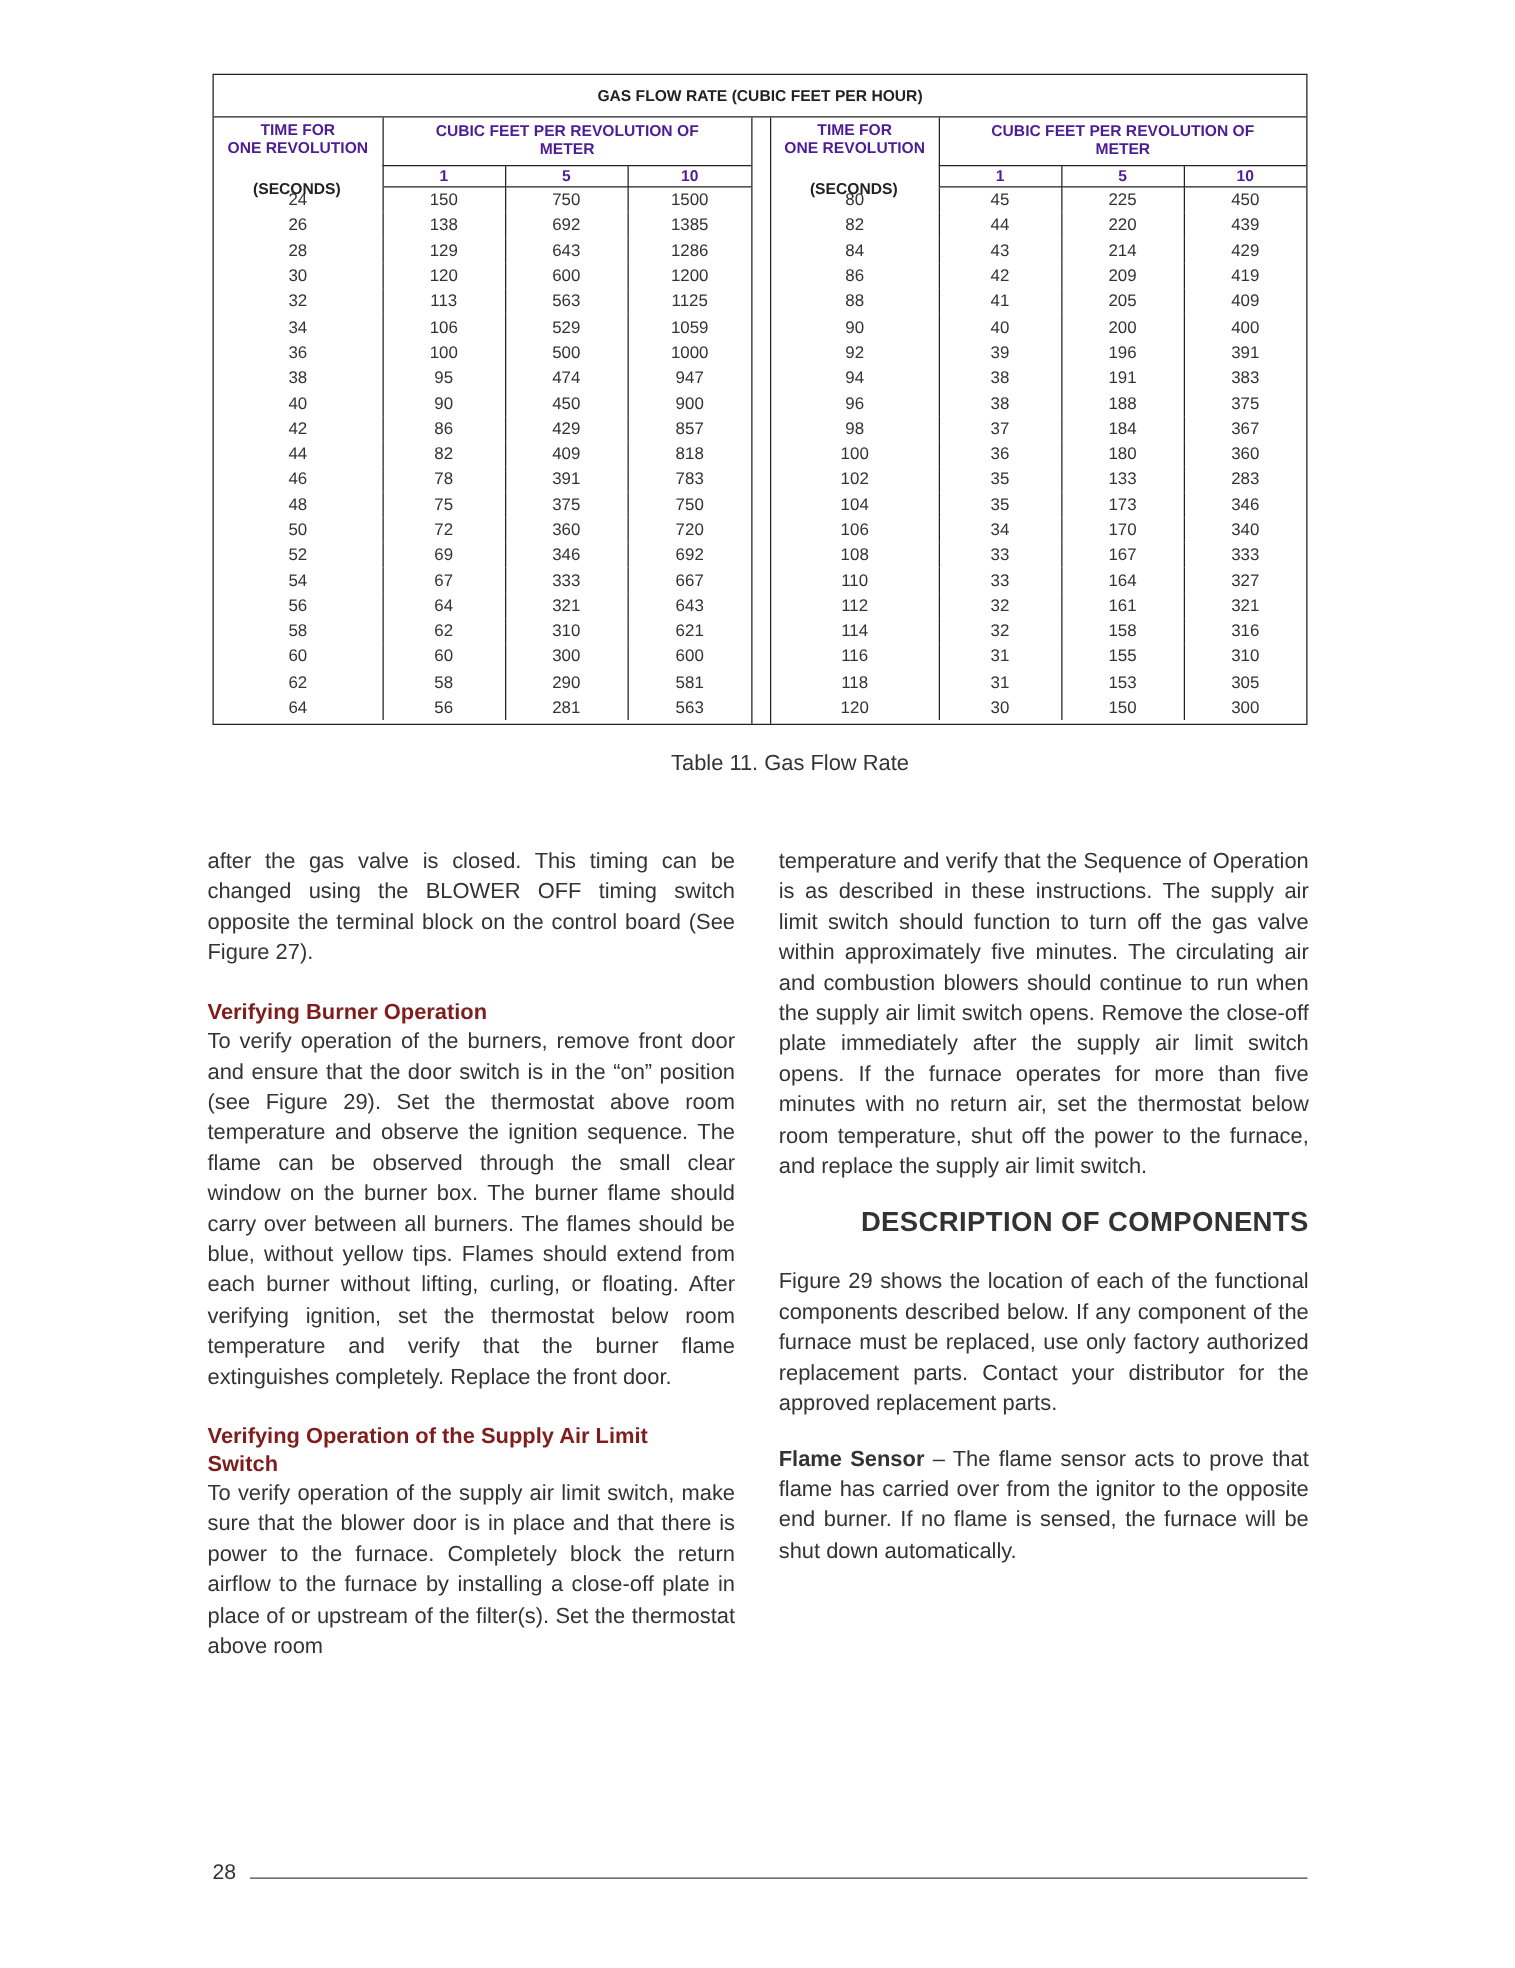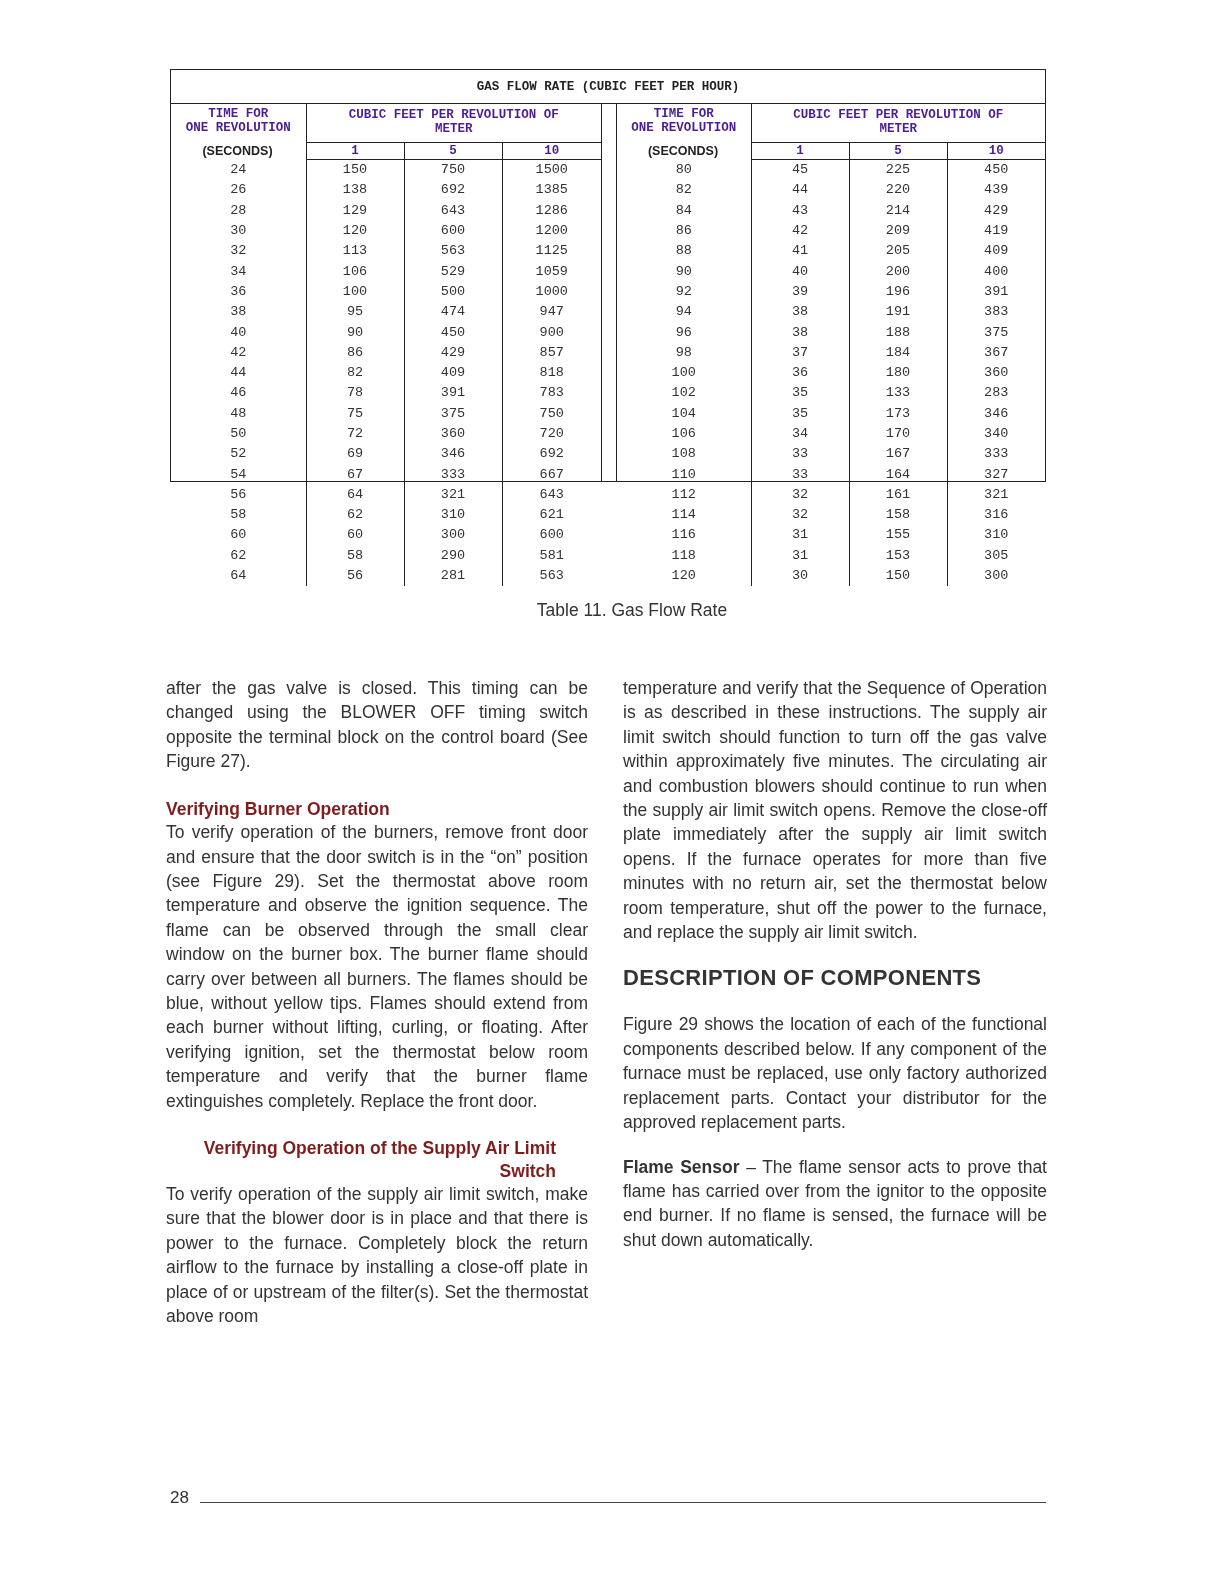--- a/index.html
+++ b/index.html
@@ -1,21 +1,21 @@
 <!DOCTYPE html>
 <html><head>
 <meta charset="utf-8">
 <style>
   html, body { margin: 0; padding: 0; background: #ffffff; }
   body { width: 1212px; height: 1574px; position: relative; overflow: hidden;
          font-family: "Liberation Sans", "DejaVu Sans", sans-serif; color: #2a2a2a; }
 
   
-  .flow-table { position: absolute; left: 170px; top: 69px; width: 876px; height: 413px;
-                border: 1.5px solid #222; box-sizing: border-box; font-family: Liberation Mono, monospace; }
+  .flow-table { position: absolute; left: 170px; top: 59px; width: 876px; height: 521px;
+                border: 1.5px solid #222; box-sizing: border-box; }
   .tbl-title { position: absolute; left: 0; top: 0; width: 100%; height: 34px; border-bottom: 1.5px solid #222;
                box-sizing: border-box; text-align: center; font-weight: bold; font-size: 12.5px; line-height: 34px; color:#222;}
   .half { position: absolute; top: 34px; bottom: 0; }
   .half.left { left: 0; width: 430px; }
   .half.right { left: 446px; width: 428px; }
   .gap { position: absolute; top: 34px; bottom: 0; left: 430px; width: 16px;
          border-left: 1.5px solid #222; border-right: 1.5px solid #222; box-sizing: border-box; }
   .half table { border-collapse: collapse; width: 100%; table-layout: fixed; }
   .half th { font-size: 12.5px; font-weight: bold; color: #4c1d95; padding: 0; line-height: 14px; }
   .half td { font-size: 13.5px; color: #333; text-align: center; padding: 0; height: 20.3px; line-height: 20px; }
@@ -30,21 +30,21 @@
              font-size: 17.5px; color: #333; padding-left: 26px; }
 
   
   .col { position: absolute; top: 676px; width: 422px; font-size: 17.5px; line-height: 24.4px; color: #333; }
   .col.left { left: 166px; }
   .col.right { left: 623px; width: 424px; }
   .col p { margin: 0; text-align: justify; }
   .col h3 { margin: 0; font-size: 17.5px; font-weight: bold; color: #7f1d1d; line-height: 22.5px; }
   .gapb { height: 24px; }
   .gaps { height: 20px; }
-  .sec-title { font-size: 22px; font-weight: bold; color: #333; margin: 0; line-height: 28px; letter-spacing: 0.3px; }
+  .sec-title { font-size: 22px; font-weight: bold; color: #333; margin: 0; line-height: 28px; letter-spacing: 0.3px; text-align: right; }
   .lead { font-weight: bold; }
 
   .footer-num { position: absolute; left: 170px; top: 1488px; font-size: 17px; color: #333; }
   .footer-rule { position: absolute; left: 200px; top: 1502px; width: 846px; height: 0; border-top: 1.5px solid #444; }
 </style>
 </head>
 <body>
 
 <div class="flow-table">
   <div class="tbl-title">GAS FLOW RATE (CUBIC FEET PER HOUR)</div>
@@ -368,21 +368,21 @@
 <div style="position:absolute; left:616px; top:144px; width:134px; text-align:center; font-size:12.5px; font-weight:bold; color:#222;">(SECONDS)</div>
 
 <div class="caption">Table 11.  Gas Flow Rate</div>
 
 <div class="col left">
   <p>after the gas valve is closed. This timing can be changed using the BLOWER OFF timing switch opposite the terminal block on the control board (See Figure 27).</p>
   <div class="gapb"></div>
   <h3>Verifying Burner Operation</h3>
   <p>To verify operation of the burners, remove front door and ensure that the door switch is in the “on” position (see Figure 29). Set the thermostat above room temperature and observe the ignition sequence. The flame can be observed through the small clear window on the burner box. The burner flame should carry over between all burners. The flames should be blue, without yellow tips. Flames should extend from each burner without lifting, curling, or floating. After verifying ignition, set the thermostat below room temperature and verify that the burner flame extinguishes completely. Replace the front door.</p>
   <div class="gapb"></div>
-  <h3 style="width:390px;text-align:right;">Verifying Operation of the Supply Air Limit Switch</h3>
+  <h3 style="width:390px;">Verifying Operation of the Supply Air Limit Switch</h3>
   <p>To verify operation of the supply air limit switch, make sure that the blower door is in place and that there is power to the furnace.  Completely block the return airflow to the furnace by installing a close-off plate in place of or upstream of the filter(s). Set the thermostat above room</p>
 </div>
 
 <div class="col right">
   <p>temperature and verify that the Sequence of Operation is as described in these instructions. The supply air  limit switch should function to turn off the gas valve within approximately five minutes. The circulating air and combustion blowers should continue to run when the supply air limit switch opens. Remove the close-off plate immediately after the supply air limit switch opens. If the furnace operates for more than five minutes with no return air, set the thermostat below room temperature, shut off the power to the furnace, and replace the supply air limit switch.</p>
   <div class="gaps"></div>
   <h2 class="sec-title">DESCRIPTION OF COMPONENTS</h2>
   <div class="gaps"></div>
   <p>Figure 29 shows the location of each of the functional components described below. If any component of the furnace must be replaced, use only factory authorized replacement parts. Contact your distributor for the approved replacement parts.</p>
   <div class="gaps"></div>

